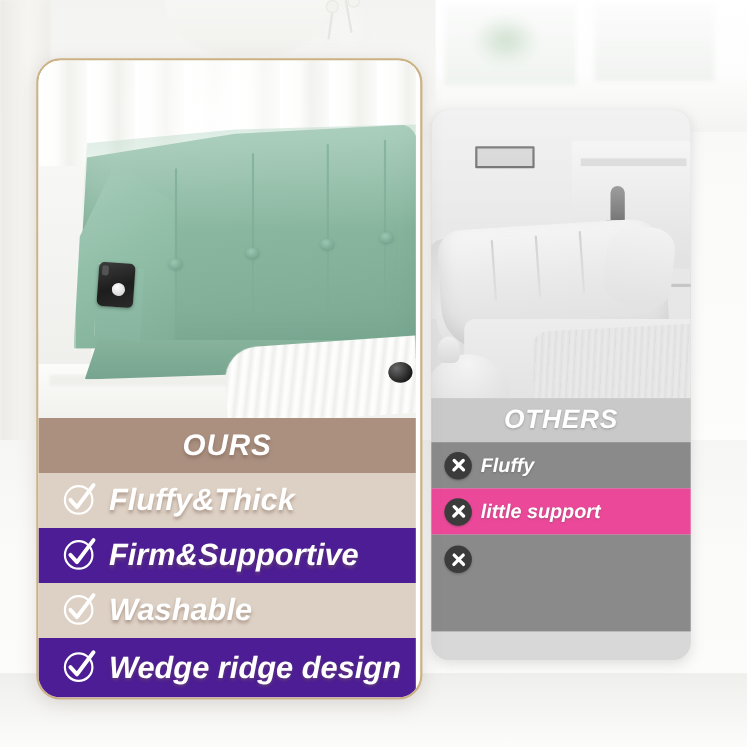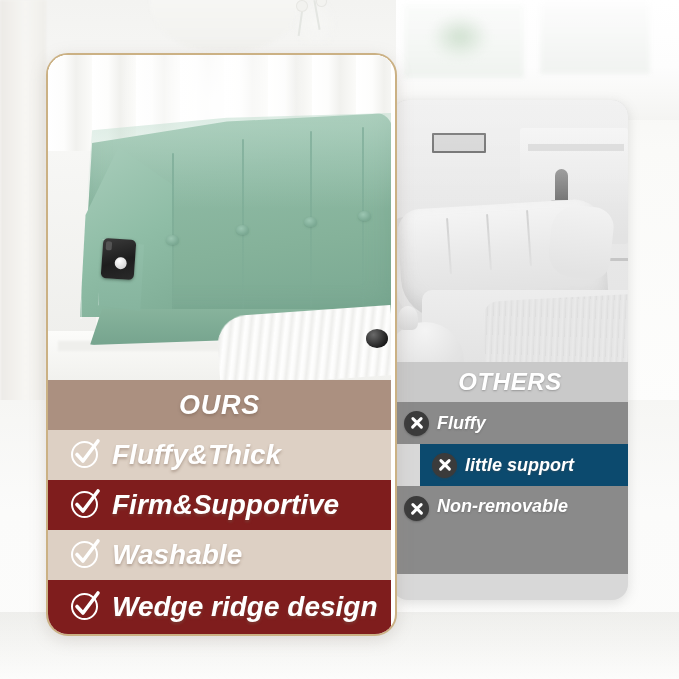--- a/index.html
+++ b/index.html
@@ -86,35 +86,35 @@
     border:3px solid #b9b9b9;border-radius:6px;background:transparent;opacity:.75;}
   .oth-gloss{position:absolute;left:0;top:0;width:236px;height:262px;
     background:linear-gradient(180deg,rgba(255,255,255,.30) 0%,rgba(255,255,255,0) 42%);}
 
   .oth-rows{position:absolute;left:0;top:262px;width:236px;height:238px;}
   .oth-head{height:40px;display:flex;align-items:center;justify-content:center;background:#c9c9c9;}
   .oth-head-label{color:#ffffff;font-style:italic;font-weight:bold;font-size:24px;letter-spacing:.6px;
     text-shadow:0 1px 2px rgba(90,90,90,.45);}
   .oth-row{display:flex;align-items:center;gap:8px;padding-left:12px;height:42px;}
   .oth-row.dark{background:#8a8a8a;}
-  .oth-row.light{background:#0c4a6e;margin-left:28px;}
+  .oth-row.light{background:#ec4899;}
   .oth-row:last-child{height:78px;align-items:flex-start;padding-top:10px;}
   .oth-label{color:#ffffff;font-style:italic;font-weight:bold;font-size:18px;white-space:nowrap;
     text-shadow:0 1px 2px rgba(80,80,80,.42);}
 
   .x-icon{width:25px;height:25px;flex:0 0 25px;border-radius:50%;background:#3b3b3b;
     position:relative;box-shadow:0 1px 2px rgba(60,60,60,.4);}
   .x-icon::before,.x-icon::after{content:"";position:absolute;left:50%;top:50%;width:15px;height:3.4px;
     background:#ffffff;border-radius:2px;}
   .x-icon::before{transform:translate(-50%,-50%) rotate(45deg);}
   .x-icon::after{transform:translate(-50%,-50%) rotate(-45deg);}
 
   
   .card-ours{
-    position:absolute;left:46px;top:53px;width:347px;height:579px;
+    position:absolute;left:33px;top:53px;width:347px;height:579px;
     border-radius:22px;overflow:hidden;background:#ffffff;
     border:2px solid #cbb municipal;
     box-shadow:0 4px 16px rgba(150,140,130,.25);
   }
   .card-ours{border:2px solid #cbb184;}
   .ours-photo{position:absolute;left:0;top:0;width:343px;height:325px;overflow:hidden;
     background:linear-gradient(180deg,#fbfbf9 0%,#f6f6f3 100%);}
   .ph-curtain{position:absolute;left:0;top:0;width:343px;height:246px;
     background:
       repeating-linear-gradient(90deg,#ffffff 0px,#fdfdfc 16px,#f1f1ee 28px,#fbfbf9 44px),
@@ -166,21 +166,21 @@
     border-radius:30px 0 0 0;transform:rotate(-4deg);filter:blur(.3px);}
   .knob{position:absolute;left:318px;top:274px;width:22px;height:19px;border-radius:50%;
     background:radial-gradient(circle at 34% 30%,#6a6a6a 0%,#1b1b1b 72%);}
 
   .ours-rows{position:absolute;left:0;top:325px;width:343px;height:254px;}
   .ours-head{height:50px;display:flex;align-items:center;justify-content:center;background:#ab9080;}
   .ours-head-label{color:#ffffff;font-style:italic;font-weight:bold;font-size:27px;letter-spacing:.8px;
     text-shadow:0 2px 3px rgba(120,95,80,.5);}
   .ours-row{display:flex;align-items:center;gap:11px;padding-left:22px;height:50px;}
   .ours-row.light{background:#ddd0c4;}
-  .ours-row.dark{background:#7f1d1d;}
+  .ours-row.dark{background:#4c1d95;}
   .ours-row:last-child{height:54px;}
   .ours-label{color:#ffffff;font-style:italic;font-weight:bold;font-size:28px;white-space:nowrap;
     text-shadow:0 2px 3px rgba(120,95,80,.45);}
 
   .check-icon{width:31px;height:31px;flex:0 0 31px;position:relative;}
   .check-icon .ring{position:absolute;left:1px;top:1px;width:27px;height:27px;border-radius:50%;
     border:2.4px solid #ffffff;box-sizing:border-box;}
   .check-icon svg{position:absolute;left:0;top:-2px;overflow:visible;}
 </style>
 </head>
@@ -237,21 +237,20 @@
       <span class="oth-label">Fluffy</span>
     </div>
 
     <div class="oth-row light">
       <span class="x-icon"></span>
       <span class="oth-label">little support</span>
     </div>
 
     <div class="oth-row dark">
       <span class="x-icon"></span>
-      <span class="oth-label">Non-removable</span>
     </div>
 
   </div>
 </div>
 
 <div class="card-ours">
 
   <div class="ours-photo">
     <div class="ph-curtain"></div>
     <div class="ph-curtainGlow"></div>

